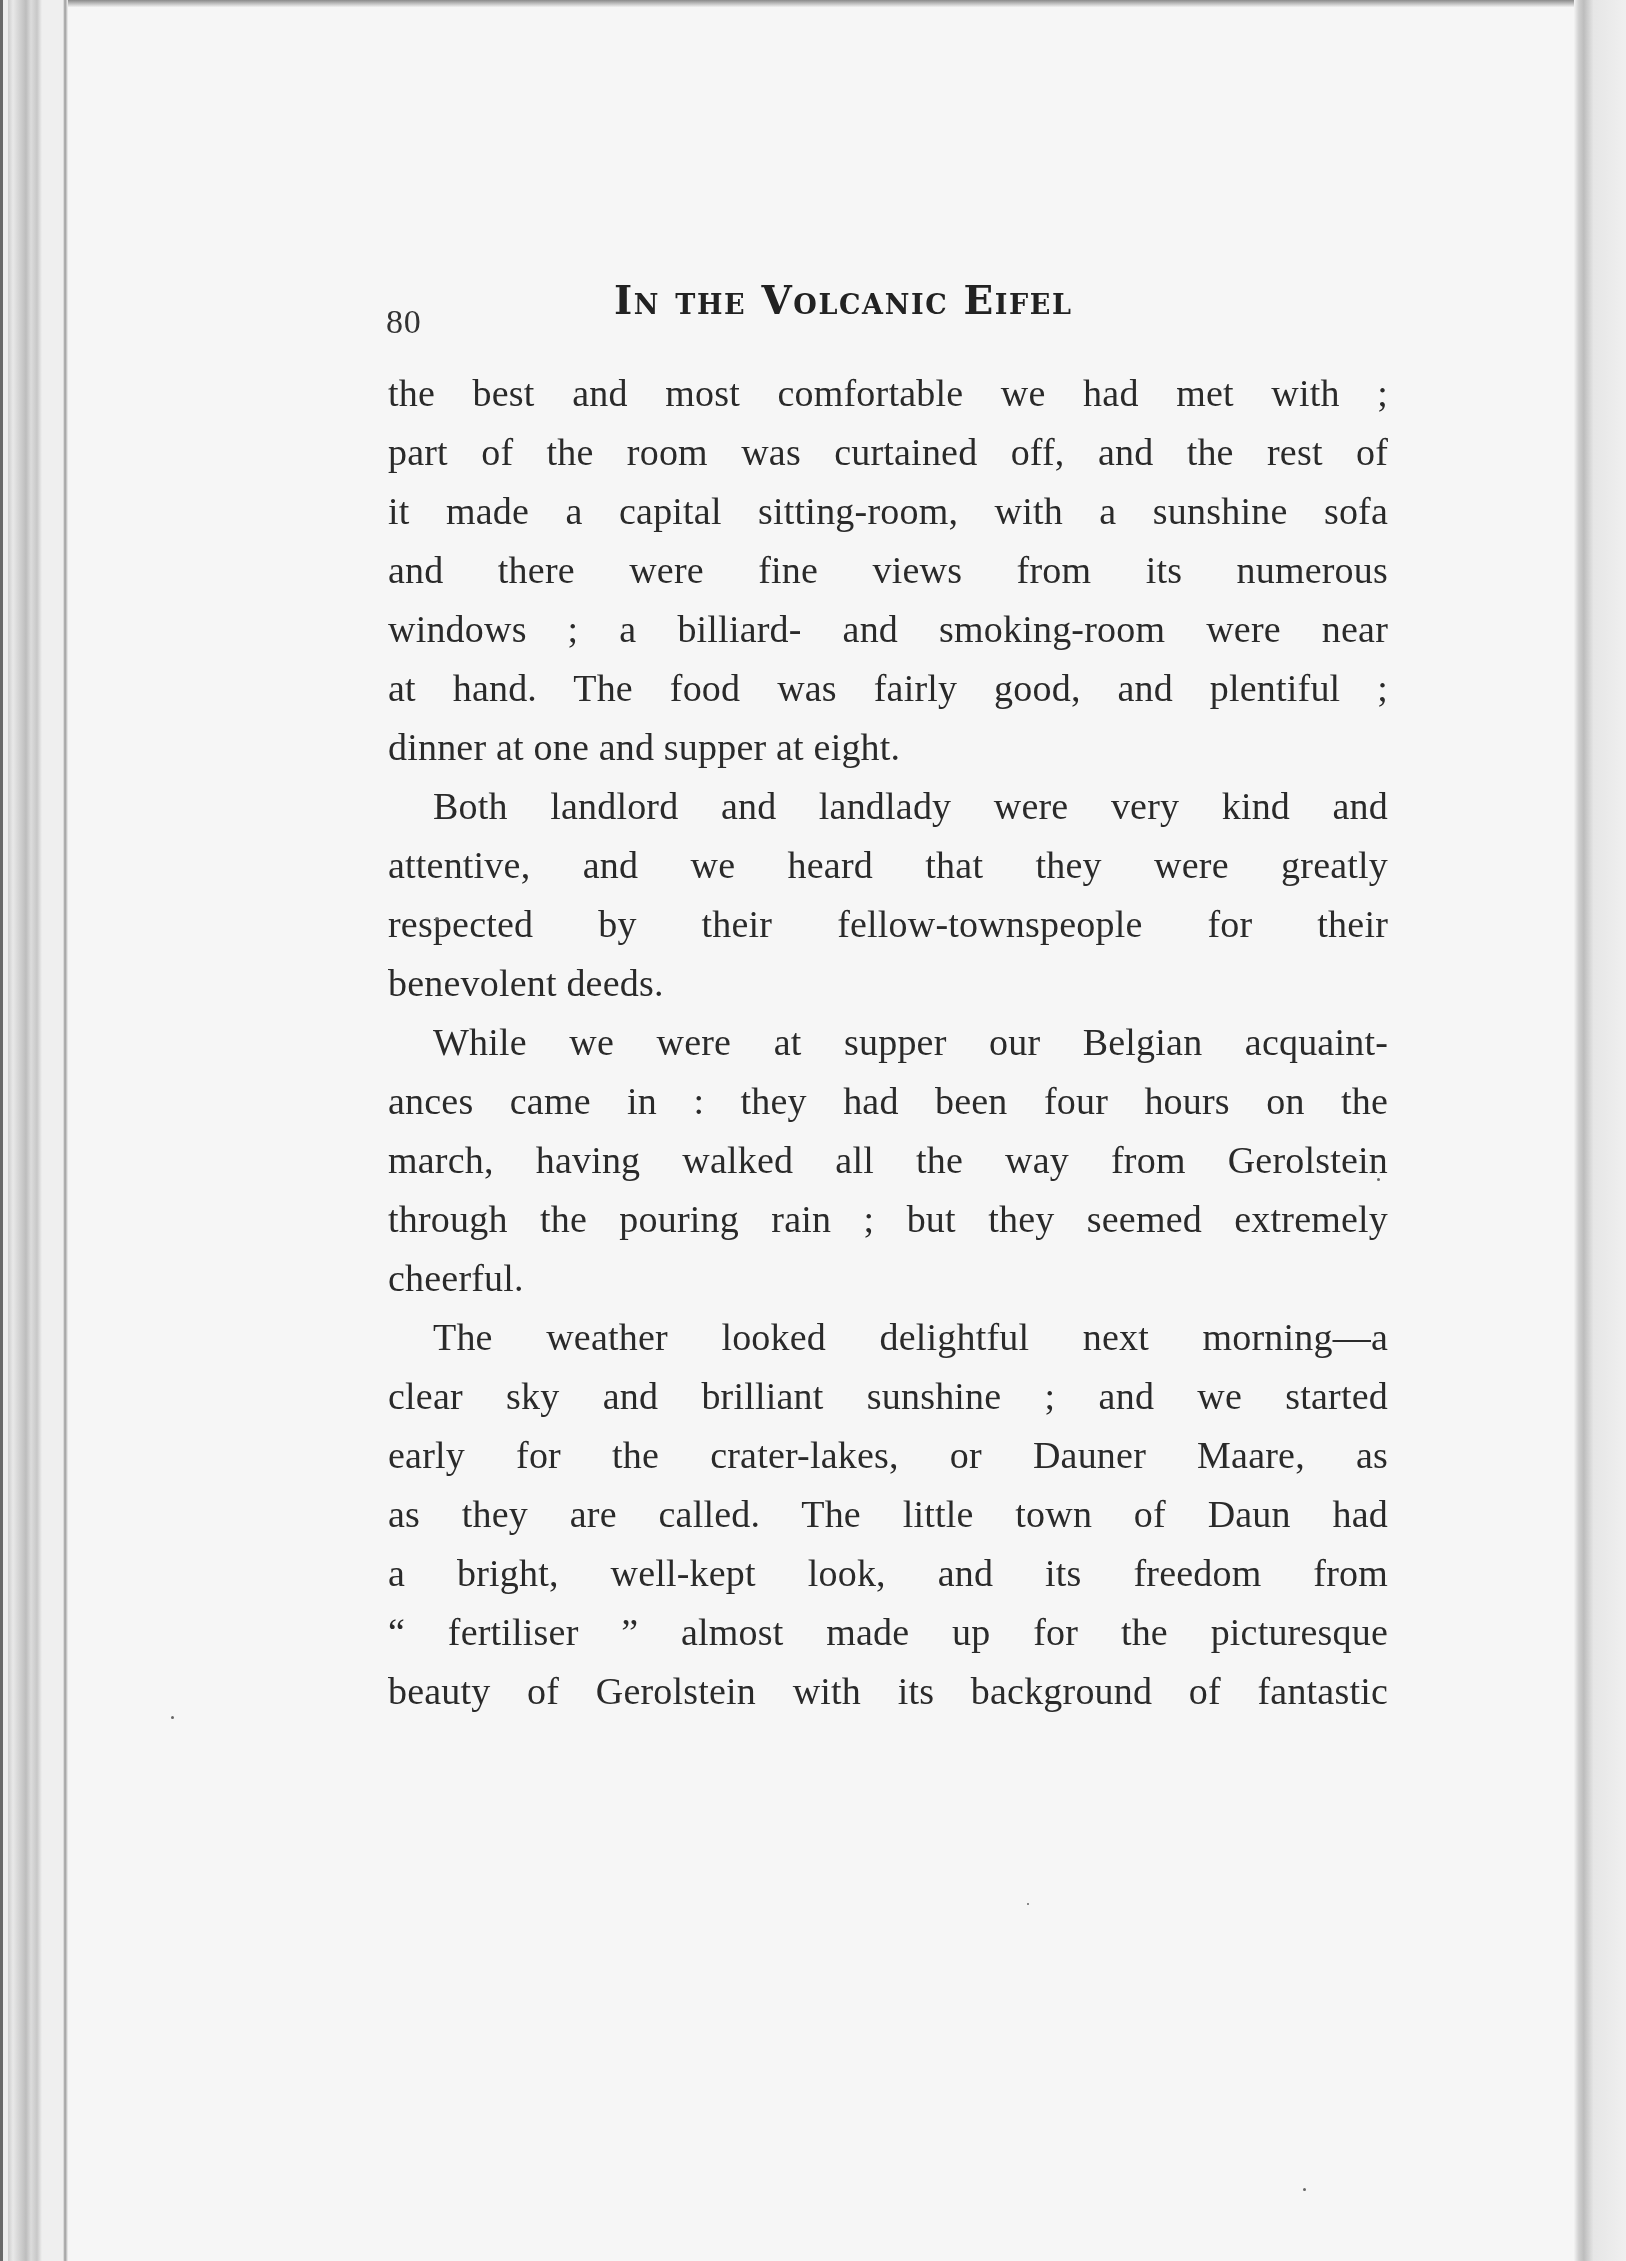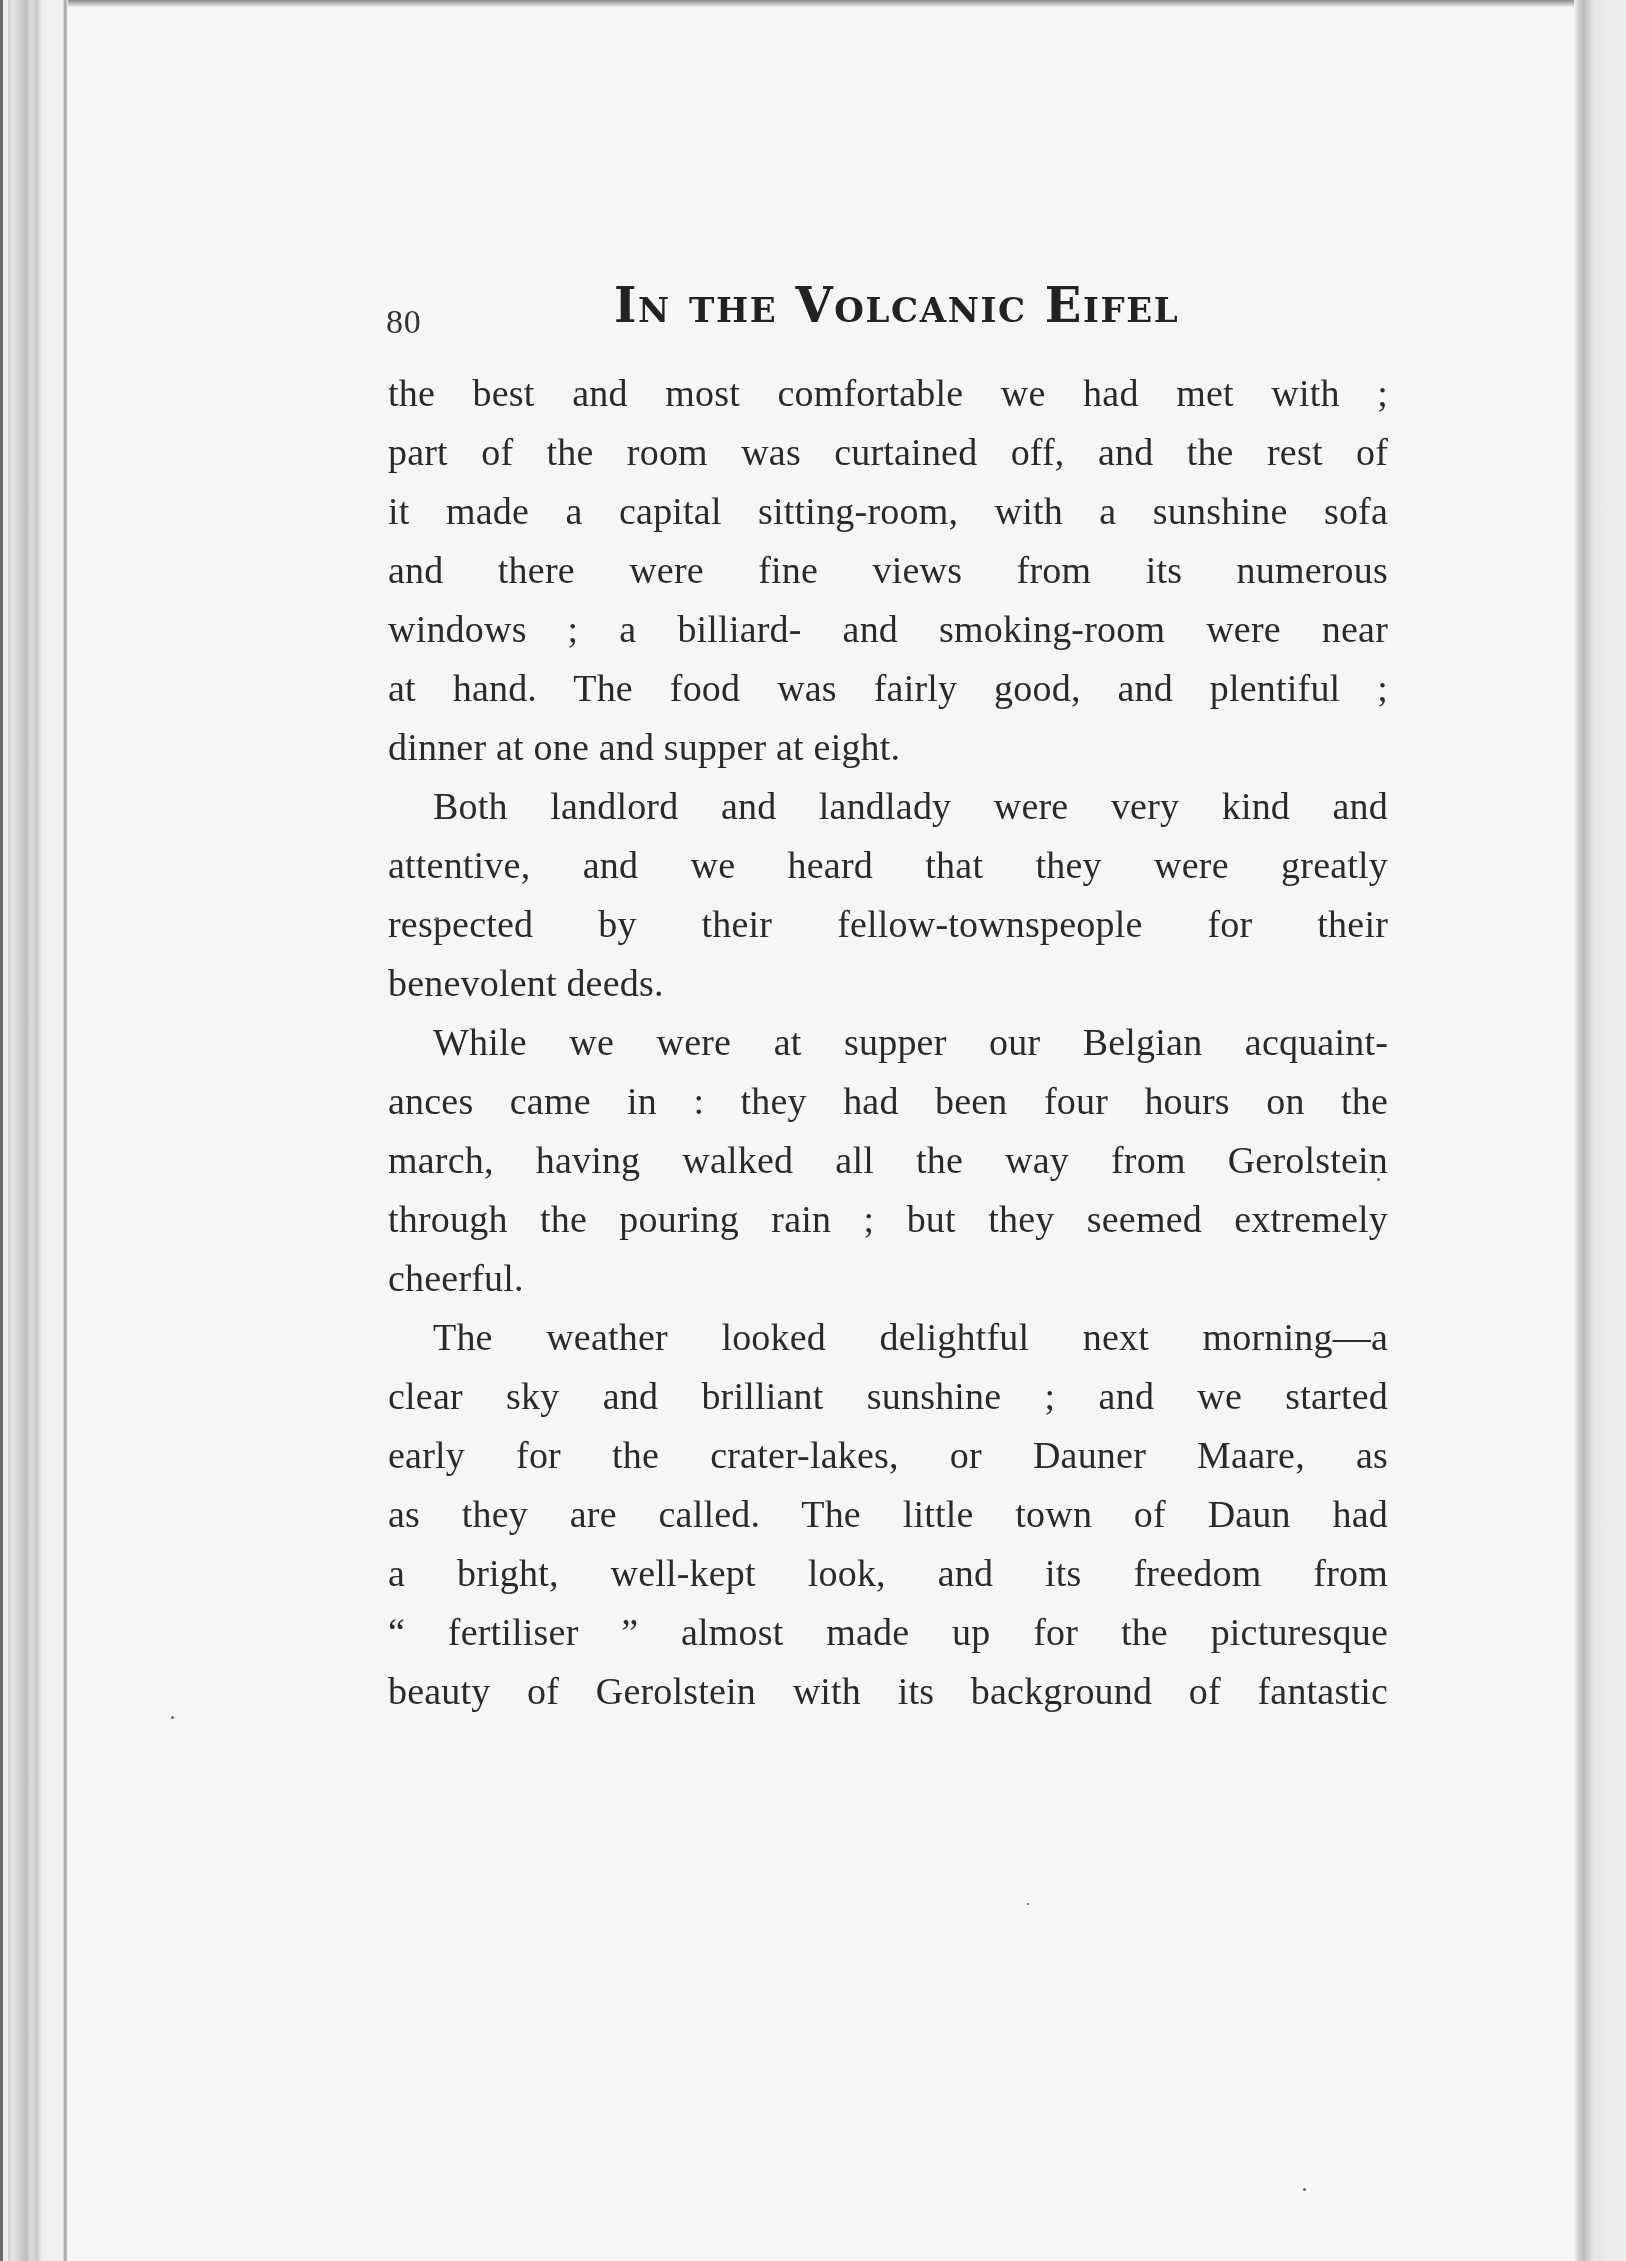--- a/index.html
+++ b/index.html
@@ -69,21 +69,21 @@
     font-size: 34px;
     font-family: "Liberation Serif", serif;
     color: #333;
     letter-spacing: 0.8px;
     margin-top: 16px;
   }
   .running-title {
     position: absolute;
     left: 228px;
     top: 0;
-    font-size: 48px;
+    font-size: 39px;
     font-family: "DejaVu Serif", serif;
     font-weight: bold;
     color: #222;
     letter-spacing: 1.6px;
     font-variant: small-caps;
   }
   .text-block {
     position: absolute;
     left: 388px;
     top: 364px;

